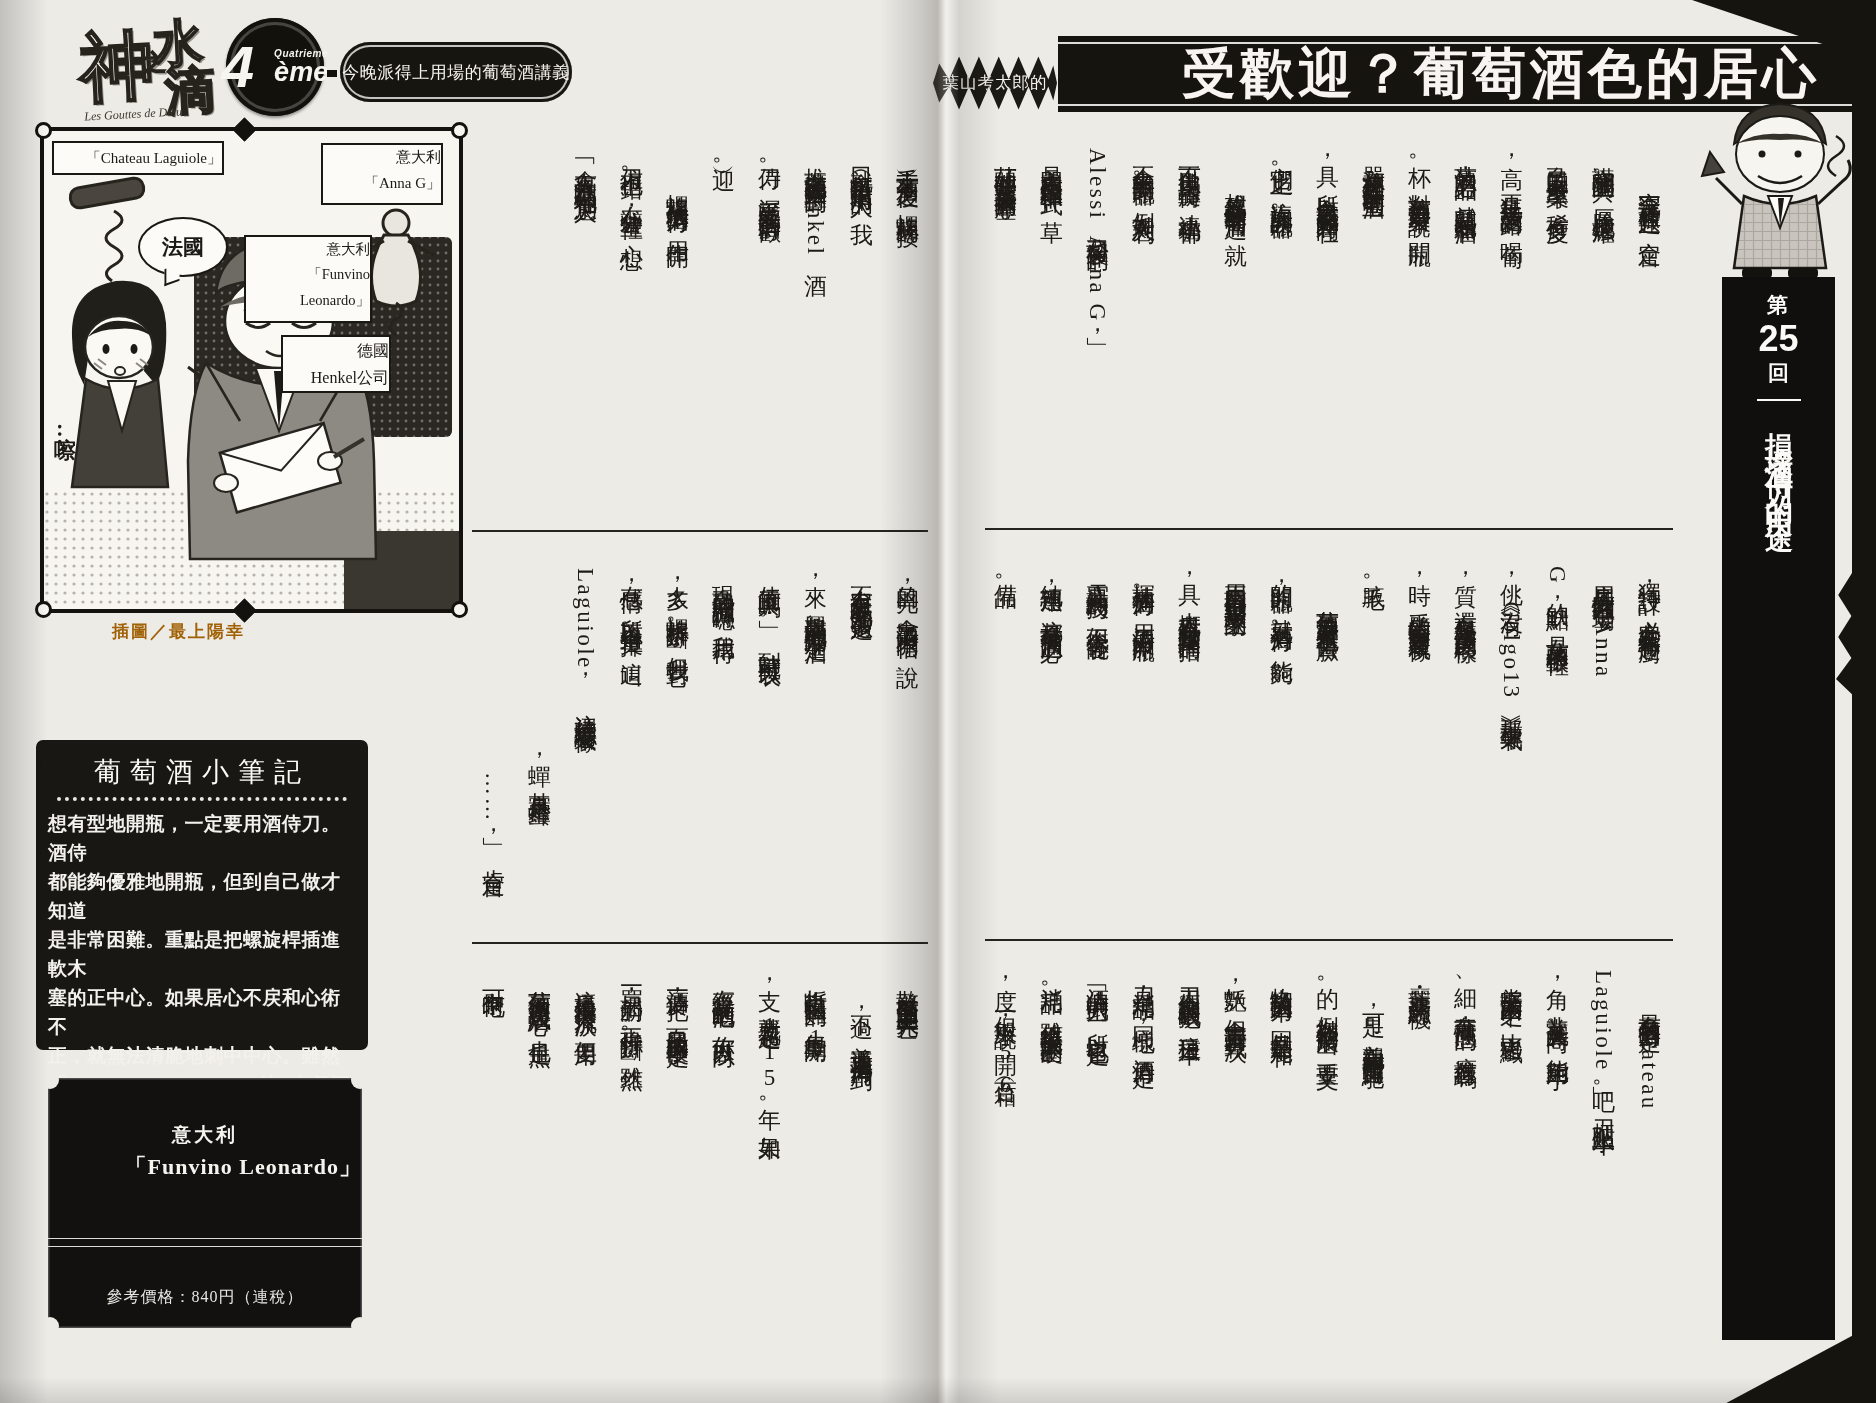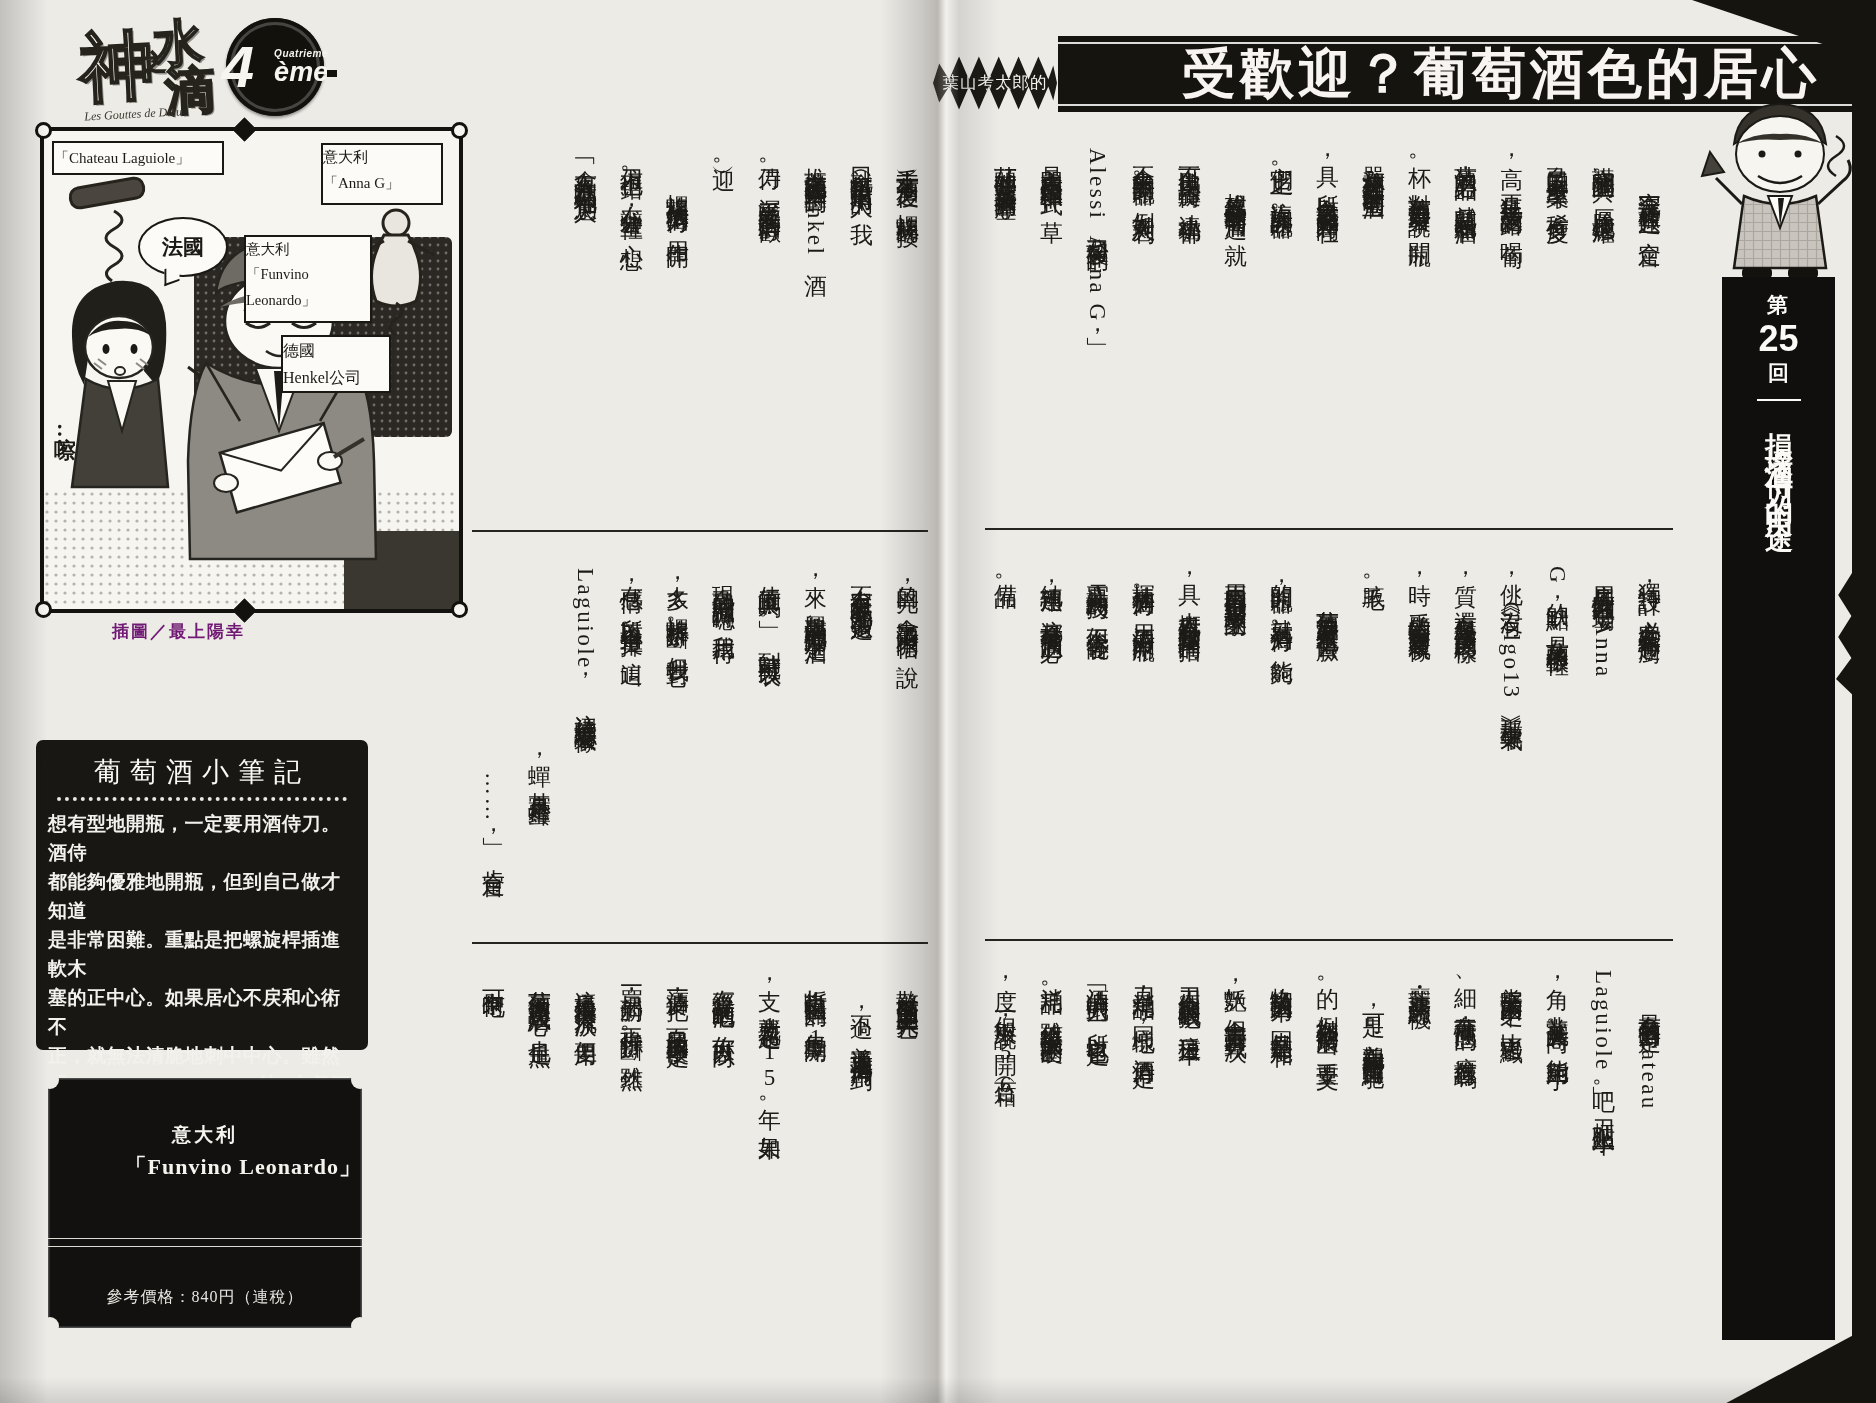--- a/index.html
+++ b/index.html
@@ -46,29 +46,29 @@
   .title-band:before{top:6px;}
   .title-band:after{bottom:6px;}
   .title-band .t{color:#f8f4f2;font-size:54px;font-weight:bold;letter-spacing:4px;font-family:"Liberation Sans",sans-serif;white-space:nowrap;}
 
   
   .panel{position:absolute;left:40px;top:127px;width:423px;height:486px;background:#f7f5f0;border:4px solid #14120e;box-sizing:border-box;}
   .panel .orn{position:absolute;width:11px;height:11px;background:#f7f5f0;border:3px solid #14120e;border-radius:50%;}
   .orn.tl{left:-9px;top:-9px;} .orn.tr{right:-9px;top:-9px;} .orn.bl{left:-9px;bottom:-9px;} .orn.br{right:-9px;bottom:-9px;}
   .orn.tc{left:192px;top:-10px;transform:rotate(45deg);border-radius:0;background:#14120e;}
   .orn.bc{left:192px;bottom:-10px;transform:rotate(45deg);border-radius:0;background:#14120e;}
-  .plabel{position:absolute;background:#fcfbf7;border:2px solid #1a1813;color:#1c1a15;text-align:left;font-family:"Liberation Serif",serif;}
+  .plabel{position:absolute;background:#fcfbf7;border:2px solid #1a1813;color:#1c1a15;text-align:right;font-family:"Liberation Serif",serif;}
   .lbl-chateau{left:8px;top:10px;width:168px;height:30px;line-height:30px;font-size:15px;}
   .bubble-france{left:94px;top:86px;width:86px;height:56px;border-radius:50%;font-size:21px;display:flex;align-items:center;justify-content:center;font-weight:bold;}
   .bubble-tail{position:absolute;left:120px;top:136px;width:14px;height:14px;background:#fcfbf7;border-left:2px solid #1a1813;border-bottom:2px solid #1a1813;transform:rotate(-20deg) skew(-20deg);}
   .lbl-anna{left:277px;top:12px;width:118px;height:58px;font-size:15px;line-height:1.7;}
   .lbl-funvino{left:200px;top:104px;width:124px;height:84px;font-size:14.5px;line-height:1.75;}
   .lbl-henkel{left:237px;top:204px;width:106px;height:54px;font-size:16px;line-height:1.7;}
   .sfx{position:absolute;left:6px;top:288px;writing-mode:vertical-rl;font-size:22px;font-weight:bold;color:#1c1a15;letter-spacing:4px;}
-  .caption{position:absolute;left:112px;top:620px;font-size:17px;font-weight:bold;color:#701a75;font-family:"Liberation Sans",sans-serif;letter-spacing:2px;}
+  .caption{position:absolute;left:112px;top:620px;font-size:17px;font-weight:bold;color:#a16207;font-family:"Liberation Sans",sans-serif;letter-spacing:2px;}
 
   
   .notebox{position:absolute;left:38px;top:742px;width:328px;height:306px;background:#191714;border-radius:5px;box-sizing:border-box;padding:12px 10px 0 10px;box-shadow:0 0 0 2px #191714;}
   .notebox .nb-title{text-align:center;color:#fbfaf6;font-size:27px;font-weight:normal;letter-spacing:9px;font-family:"Liberation Serif",serif;}
   .notebox .nb-dots{width:94%;margin:7px auto 8px auto;border-bottom:4px dotted #e9e7e1;}
   .notebox .nb-body{color:#f3f1ec;font-size:19px;line-height:29px;font-weight:bold;font-family:"Liberation Sans",sans-serif;white-space:pre-line;letter-spacing:.5px;}
 
   
   .prodbox{position:absolute;left:48px;top:1078px;width:314px;height:250px;background:#121110;border-radius:7px;color:#f5f3ee;text-align:center;
     box-shadow:inset 0 0 0 1.5px rgba(255,255,255,.25);}
@@ -110,20 +110,23 @@
   </div>
 
   <div class="badge4">
     <span class="big">4</span>
     <span class="stack">
       <span class="small">Quatrieme</span>
       <span class="eme">ème</span>
     </span>
   </div>
   <div class="dash"></div>
+  <div class="pill">
+    <span>今晚派得上用場的葡萄酒講義</span>
+  </div>
 
   <div class="author-badge">
     <span>葉山考太郎的</span>
   </div>
   <div class="title-band">
     <span class="t">受歡迎？葡萄酒色的居心</span>
   </div>
 
   <div class="panel">
     <svg class="scene" width="415" height="478" viewBox="0 0 415 478">

